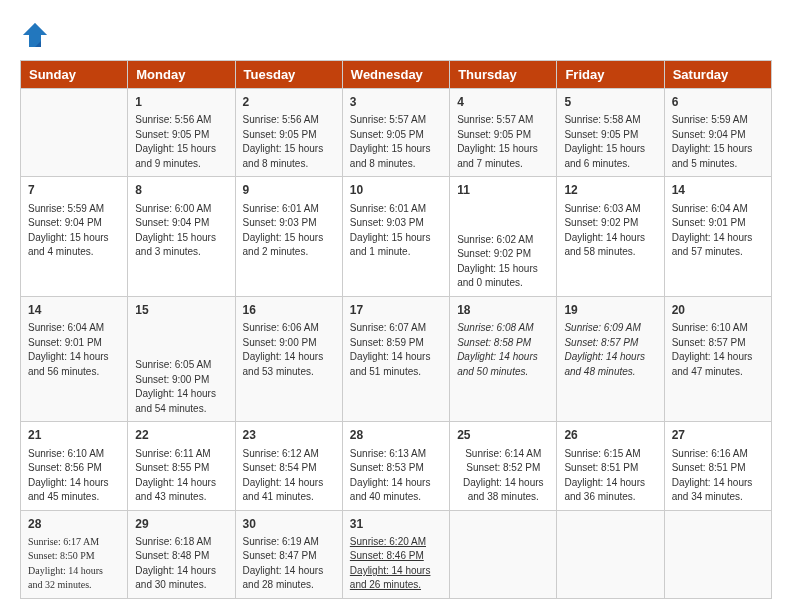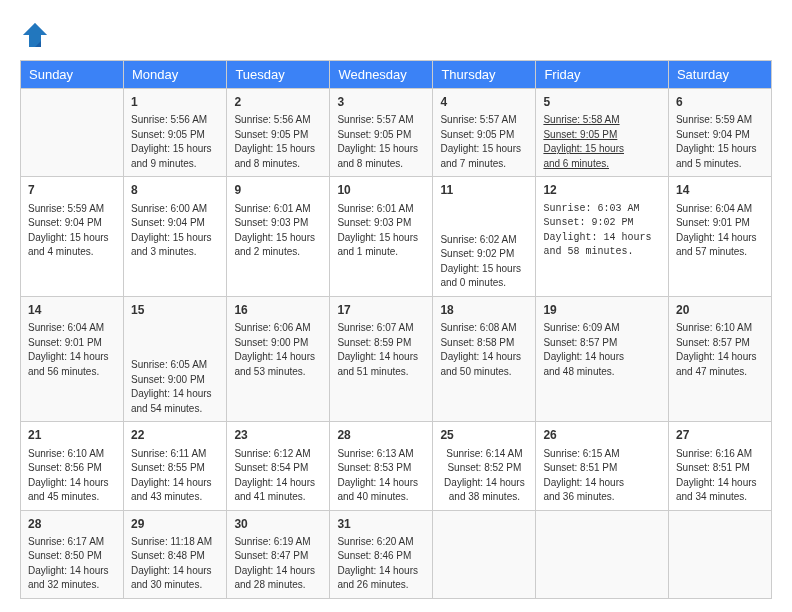--- a/index.html
+++ b/index.html
@@ -53,26 +53,26 @@
       font-size: 16px;
       color: #555;
       margin-top: 4px;
     }
     table {
       width: 100%;
       border-collapse: collapse;
       font-size: 11px;
     }
     thead tr th {
-      background-color: #3b82f6;
+      background-color: #c2410c;
       color: #fff;
       padding: 6px 8px;
       text-align: left;
       font-size: 13px;
-      font-weight: normal;
+      font-weight: bold;
       border: 1px solid #ccc;
     }
     tbody tr td {
       border: 1px solid #ccc;
       padding: 5px 7px;
       vertical-align: top;
       color: #333;
       line-height: 1.45;
     }
     tbody tr:nth-child(odd) td {
@@ -150,21 +150,21 @@
         </td>
         <td>
           <span class="day-num">4</span>
           <div class="cell-info" style="white-space: pre-line;">Sunrise: 5:57 AM
 Sunset: 9:05 PM
 Daylight: 15 hours
 and 7 minutes.</div>
         </td>
         <td>
           <span class="day-num">5</span>
-          <div class="cell-info" style="white-space: pre-line; text-decoration: underline;">Sunrise: 5:58 AM
+          <div class="cell-info" style="white-space: pre-line;">Sunrise: 5:58 AM
 Sunset: 9:05 PM
 Daylight: 15 hours
 and 6 minutes.</div>
         </td>
         <td>
           <span class="day-num">6</span>
           <div class="cell-info" style="white-space: pre-line;">Sunrise: 5:59 AM
 Sunset: 9:04 PM
 Daylight: 15 hours
 and 5 minutes.</div>
@@ -201,21 +201,21 @@
         </td>
         <td>
           <span class="day-num">11</span>
           <div class="cell-info" style="white-space: pre-line; margin-top: 33px;">Sunrise: 6:02 AM
 Sunset: 9:02 PM
 Daylight: 15 hours
 and 0 minutes.</div>
         </td>
         <td>
           <span class="day-num">12</span>
-          <div class="cell-info" style="white-space: pre-line; font-family: Liberation Mono, monospace;">Sunrise: 6:03 AM
+          <div class="cell-info" style="white-space: pre-line;">Sunrise: 6:03 AM
 Sunset: 9:02 PM
 Daylight: 14 hours
 and 58 minutes.</div>
         </td>
         <td>
           <span class="day-num">14</span>
           <div class="cell-info" style="white-space: pre-line;">Sunrise: 6:04 AM
 Sunset: 9:01 PM
 Daylight: 14 hours
 and 57 minutes.</div>
@@ -245,28 +245,28 @@
         </td>
         <td>
           <span class="day-num">17</span>
           <div class="cell-info" style="white-space: pre-line;">Sunrise: 6:07 AM
 Sunset: 8:59 PM
 Daylight: 14 hours
 and 51 minutes.</div>
         </td>
         <td>
           <span class="day-num">18</span>
-          <div class="cell-info" style="white-space: pre-line;">Sunrise: 6:08 AM
+          <div class="cell-info" style="white-space: pre-line; font-style: italic;">Sunrise: 6:08 AM
 Sunset: 8:58 PM
 Daylight: 14 hours
 and 50 minutes.</div>
         </td>
         <td>
           <span class="day-num">19</span>
-          <div class="cell-info" style="white-space: pre-line;">Sunrise: 6:09 AM
+          <div class="cell-info" style="white-space: pre-line; font-style: italic;">Sunrise: 6:09 AM
 Sunset: 8:57 PM
 Daylight: 14 hours
 and 48 minutes.</div>
         </td>
         <td>
           <span class="day-num">20</span>
           <div class="cell-info" style="white-space: pre-line;">Sunrise: 6:10 AM
 Sunset: 8:57 PM
 Daylight: 14 hours
 and 47 minutes.</div>
@@ -319,42 +319,42 @@
           <span class="day-num">27</span>
           <div class="cell-info" style="white-space: pre-line;">Sunrise: 6:16 AM
 Sunset: 8:51 PM
 Daylight: 14 hours
 and 34 minutes.</div>
         </td>
       </tr>
       <tr>
         <td>
           <span class="day-num">28</span>
-          <div class="cell-info" style="white-space: pre-line;">Sunrise: 6:17 AM
+          <div class="cell-info" style="white-space: pre-line; font-family: Liberation Serif, serif;">Sunrise: 6:17 AM
 Sunset: 8:50 PM
 Daylight: 14 hours
 and 32 minutes.</div>
         </td>
         <td>
           <span class="day-num">29</span>
-          <div class="cell-info" style="white-space: pre-line;">Sunrise: 11:18 AM
+          <div class="cell-info" style="white-space: pre-line;">Sunrise: 6:18 AM
 Sunset: 8:48 PM
 Daylight: 14 hours
 and 30 minutes.</div>
         </td>
         <td>
           <span class="day-num">30</span>
           <div class="cell-info" style="white-space: pre-line;">Sunrise: 6:19 AM
 Sunset: 8:47 PM
 Daylight: 14 hours
 and 28 minutes.</div>
         </td>
         <td>
           <span class="day-num">31</span>
-          <div class="cell-info" style="white-space: pre-line;">Sunrise: 6:20 AM
+          <div class="cell-info" style="white-space: pre-line; text-decoration: underline;">Sunrise: 6:20 AM
 Sunset: 8:46 PM
 Daylight: 14 hours
 and 26 minutes.</div>
         </td>
         <td></td>
         <td></td>
         <td></td>
       </tr>
     </tbody>
 </table>

